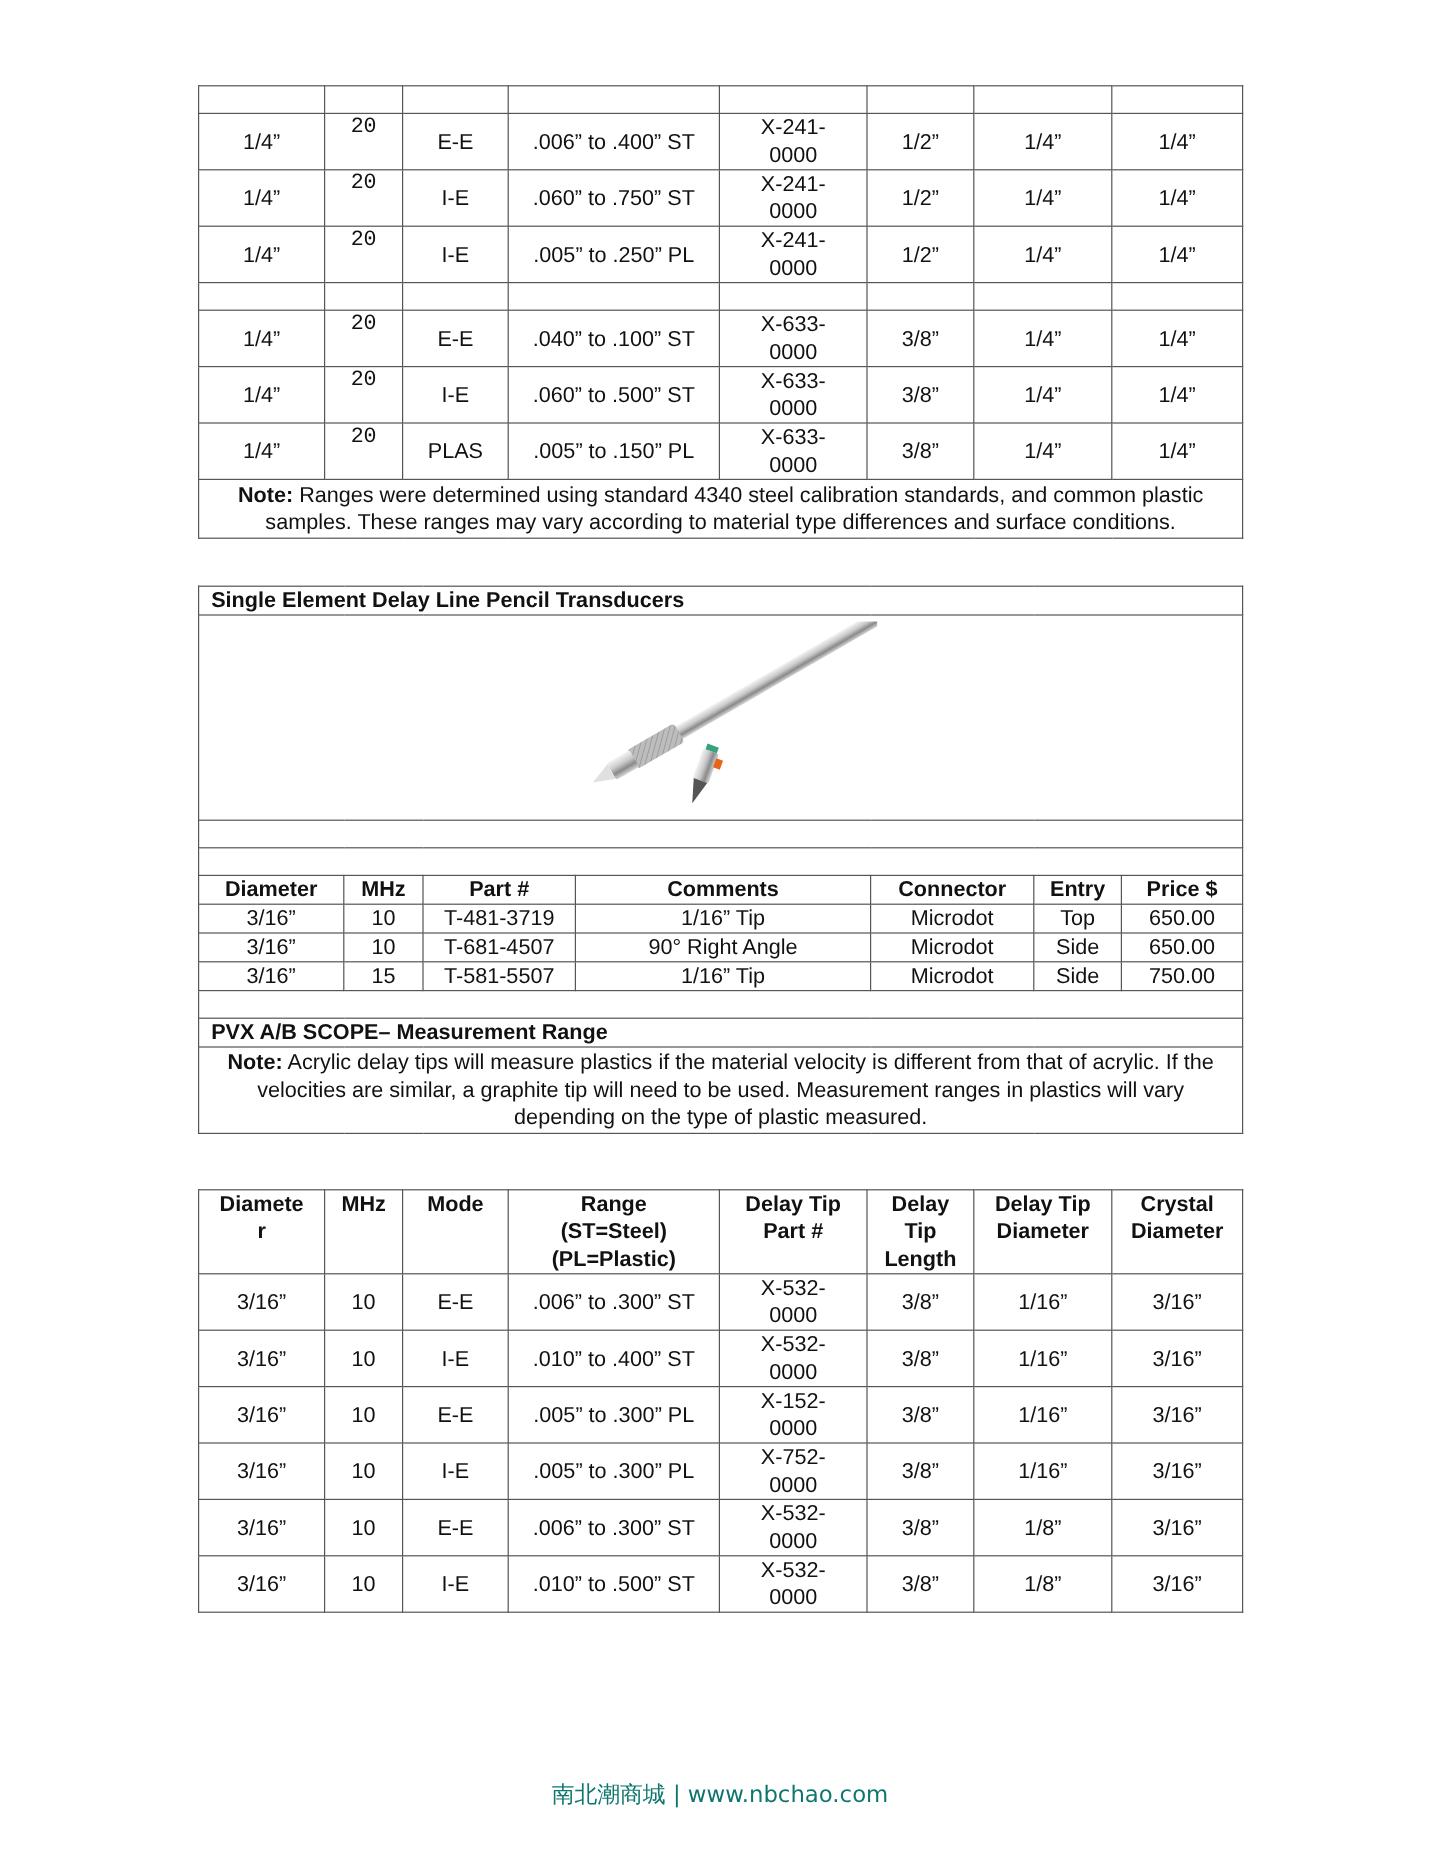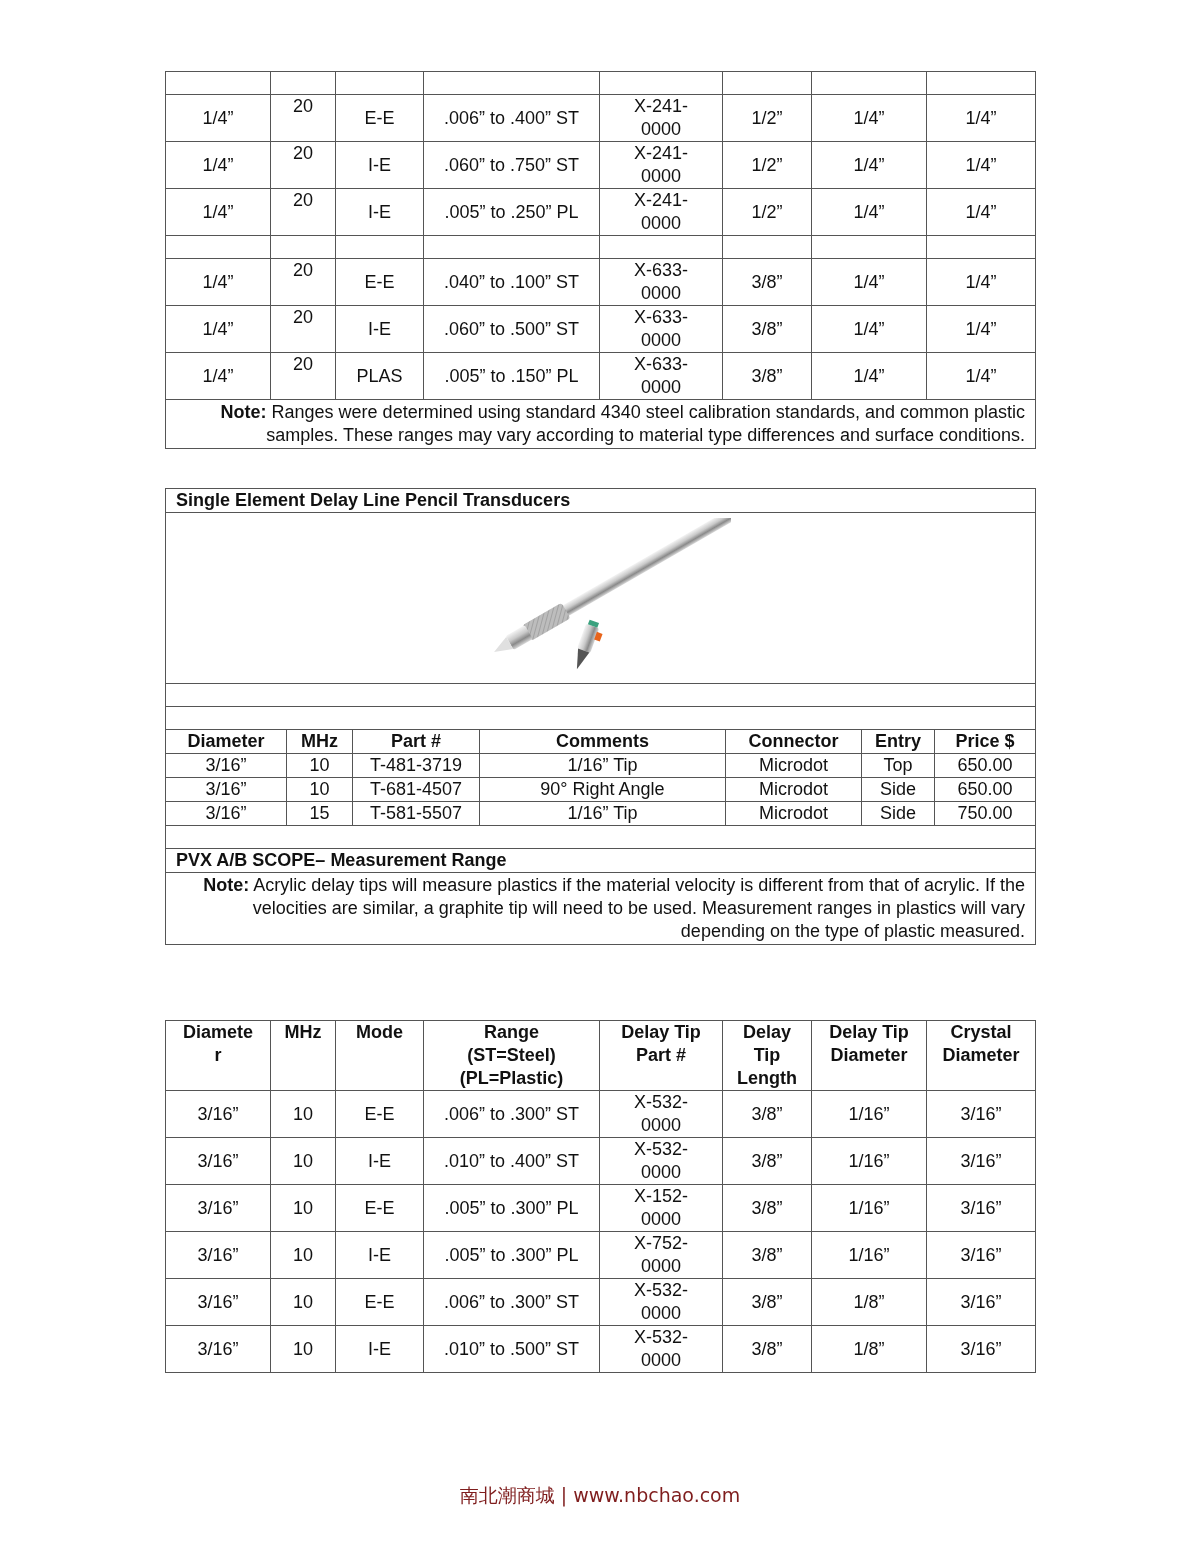--- a/index.html
+++ b/index.html
@@ -3,34 +3,34 @@
 <meta charset="utf-8">
 <style>
   html, body { margin: 0; padding: 0; background: #ffffff; }
   body { width: 1200px; height: 1552px; position: relative; font-family: "Liberation Sans", sans-serif; color: #111; }
   .page { position: absolute; left: 165px; top: 0; width: 870px; }
   table { border-collapse: collapse; width: 870px; table-layout: fixed; }
   td, th { border: 1.5px solid #555; font-size: 18px; line-height: 23px; padding: 0 4px; vertical-align: middle; text-align: center; font-weight: normal; }
   .tbl1 { position: absolute; top: 71px; left: 0; }
   .tbl1 tr.blank td { height: 22px; }
   .tbl1 tr.row td { height: 44px; }
-  .tbl1 td.mhz { vertical-align: top; padding-top: 0; }
-  .note { text-align: right; padding: 1px 10px 1px 10px; vertical-align: top; margin-top: 12px; }
+  .tbl1 td.mhz { vertical-align: top; padding-top: 0; font-family: Liberation Mono, monospace; }
+  .note { text-align: center; padding: 1px 10px 1px 10px; vertical-align: top; margin-top: 12px; }
   .note b { font-weight: bold; }
   .box { position: absolute; top: 488px; left: 0; }
   .box td.title { text-align: left; font-weight: bold; padding-left: 10px; height: 22px; margin-top: 20px; }
   .box td.left { text-align: left; padding-left: 10px; height: 22px; }
   .box td.blank { height: 22px; }
   .photo { height: 170px; position: relative; }
   .pencil-wrap { position: relative; width: 260px; height: 160px; margin: 0 auto; }
   .prod th { font-weight: bold; height: 22px; }
   .prod td { height: 22px; }
   .pvx th { font-weight: bold; vertical-align: top; height: 68px; padding-top: 0; }
   .pvx td { height: 44px; }
-  .footer { position: absolute; top: 1483px; left: 0; width: 1200px; text-align: center; font-size: 19px; color: #7f1d1d; font-family: "DejaVu Sans", sans-serif; }
+  .footer { position: absolute; top: 1483px; left: 0; width: 1200px; text-align: center; font-size: 19px; color: #0f766e; font-family: "DejaVu Sans", sans-serif; }
 </style>
 </head>
 <body>
 
 <div class="page">
 
   <table class="tbl1">
     <colgroup>
       <col style="width:105px">
         <col style="width:65px">
@@ -228,21 +228,21 @@
         </tr>
     <tr>
           <td colspan="7" class="title">PVX A/B SCOPE– Measurement Range</td>
         </tr>
     <tr>
           <td colspan="7" class="note"><b>Note:</b><span>  Acrylic delay tips will measure plastics if the material velocity is different from that of acrylic.  If the velocities are similar, a graphite tip will need to be used.  Measurement ranges in plastics will vary depending on the type of plastic measured.</span></td>
         </tr>
   </tbody>
     </table>
 
-  <table class="pvx" id="pvx-table" style="position:absolute; top:1020px; left:0;border-radius:20px;">
+  <table class="pvx" id="pvx-table" style="position:absolute; top:991px; left:0;border-radius:20px;">
     <colgroup>
       <col style="width:105px">
         <col style="width:65px">
         <col style="width:88px">
         <col style="width:176px">
       <col style="width:123px">
         <col style="width:89px">
         <col style="width:115px">
         <col style="width:109px">
     </colgroup>

